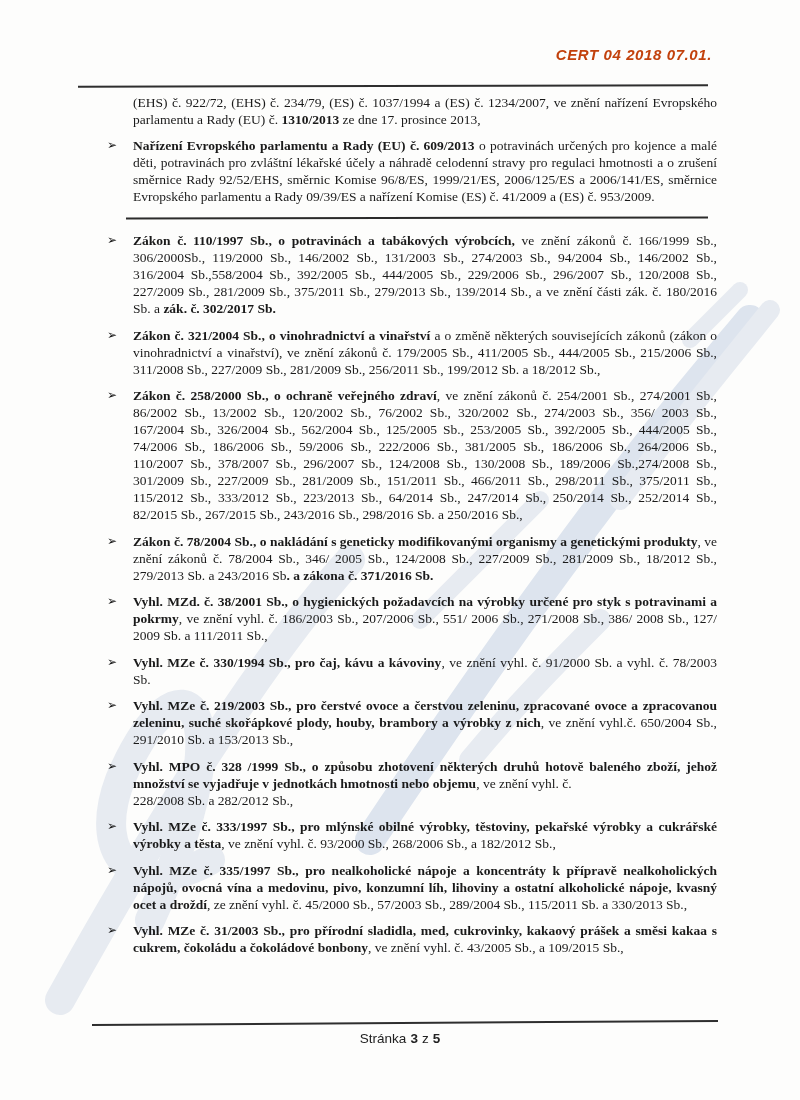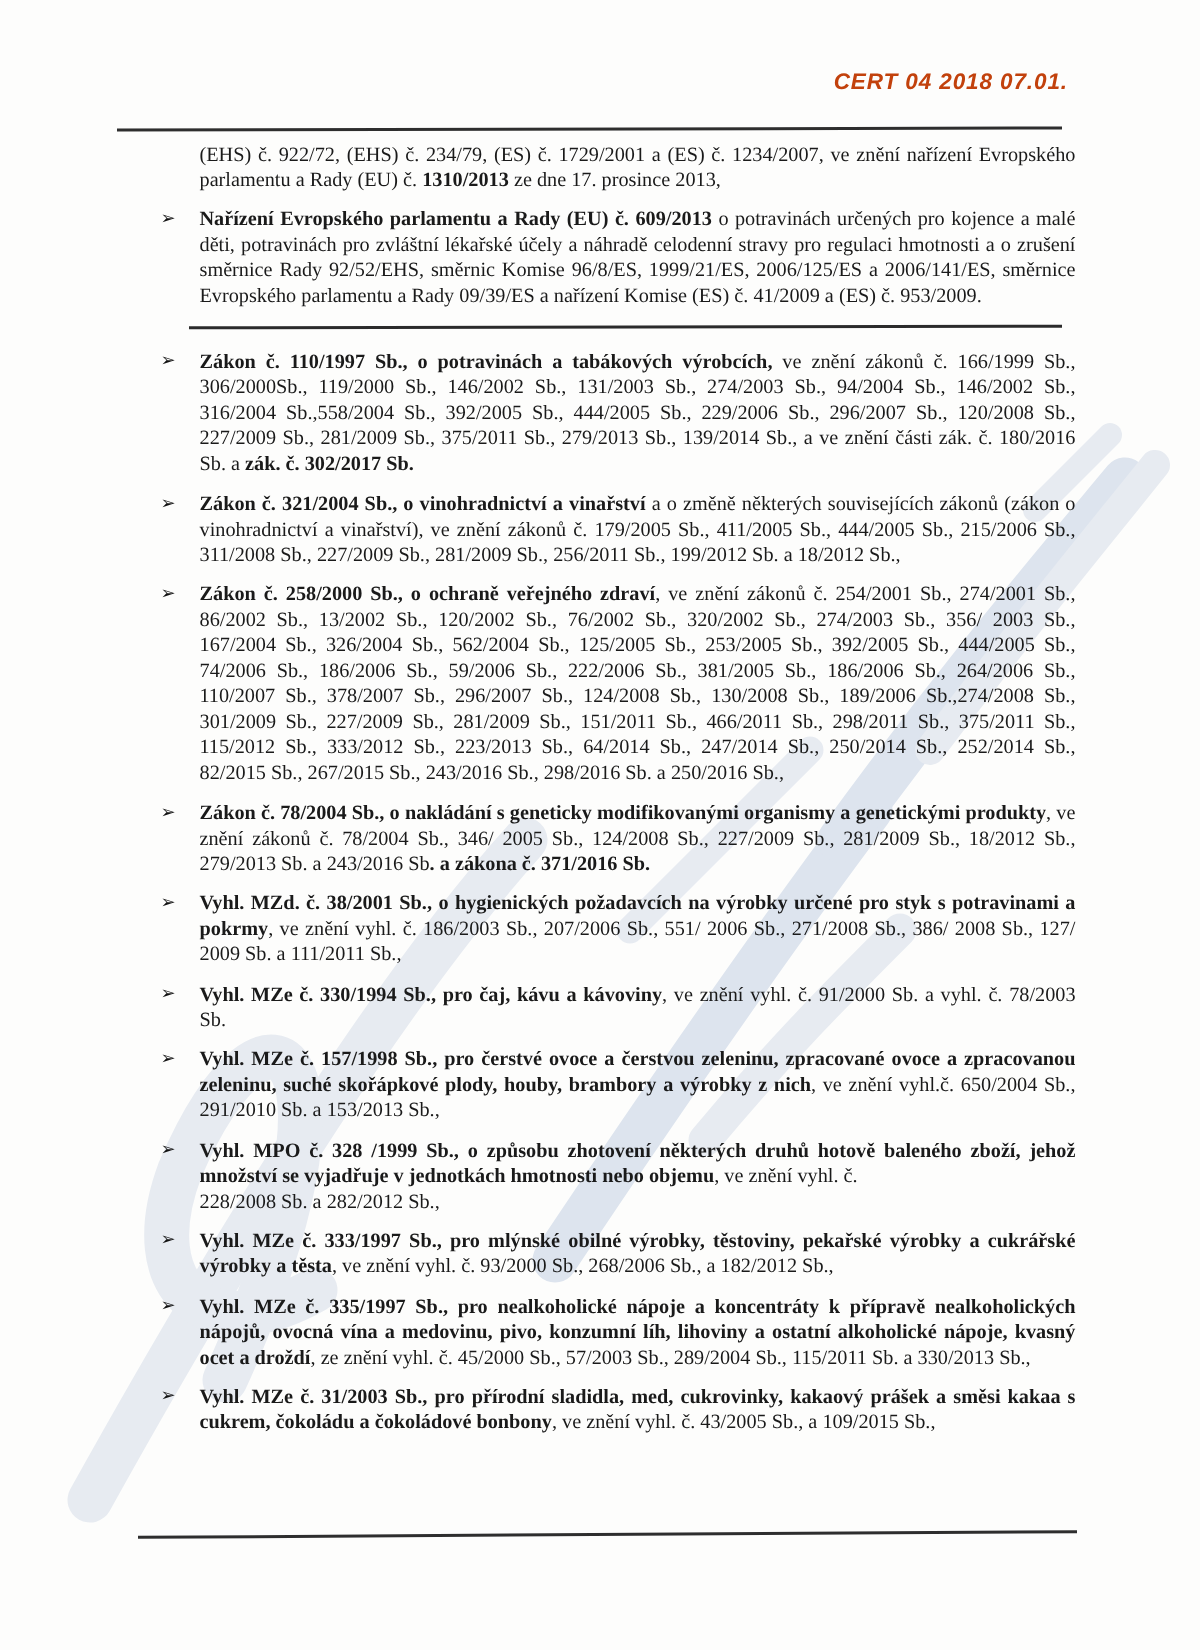--- a/index.html
+++ b/index.html
@@ -61,34 +61,37 @@
   </g>
 </svg>
 
 <div class="page">
 
   <div class="doc-code">CERT 04 2018 07.01.</div>
 
   <div class="rule top"></div>
 
   <div class="content">
-    <p class="para"><span class="txt"><span>(EHS) č. 922/72, (EHS) č. 234/79, (ES) č. 1729/2001 a (ES) č. 1234/2007, ve znění nařízení Evropského parlamentu a Rady (EU) č. </span><span class="b">1310/2013</span><span> ze dne 17. prosince 2013,</span></span></p>
+    <p class="para"><span class="txt"><span>(EHS) č. 922/72, (EHS) č. 234/79, (ES) č. 1037/1994 a (ES) č. 1234/2007, ve znění nařízení Evropského parlamentu a Rady (EU) č. </span><span class="b">1310/2013</span><span> ze dne 17. prosince 2013,</span></span></p>
     <div>
         <div class="item"><span class="bullet">➢</span><span class="txt"><span class="b">Nařízení Evropského parlamentu a Rady (EU) č. 609/2013</span><span> o potravinách určených pro kojence a malé děti, potravinách pro zvláštní lékařské účely a náhradě celodenní stravy pro regulaci hmotnosti a o zrušení směrnice Rady 92/52/EHS, směrnic Komise 96/8/ES, 1999/21/ES, 2006/125/ES a 2006/141/ES, směrnice Evropského parlamentu a Rady 09/39/ES a nařízení Komise (ES) č. 41/2009 a (ES) č. 953/2009.</span></span></div>
         <div class="divider"></div>
         <div class="item"><span class="bullet">➢</span><span class="txt"><span class="b">Zákon č. 110/1997 Sb., o potravinách a tabákových výrobcích,</span><span> ve znění zákonů č. 166/1999 Sb., 306/2000Sb., 119/2000 Sb., 146/2002 Sb., 131/2003 Sb., 274/2003 Sb., 94/2004 Sb., 146/2002 Sb., 316/2004 Sb.,558/2004 Sb., 392/2005 Sb., 444/2005 Sb., 229/2006 Sb., 296/2007 Sb., 120/2008 Sb., 227/2009 Sb., 281/2009 Sb., 375/2011 Sb., 279/2013 Sb., 139/2014 Sb., a ve znění části zák. č. 180/2016 Sb. a </span><span class="b">zák. č. 302/2017 Sb.</span></span></div>
         <div class="item"><span class="bullet">➢</span><span class="txt"><span class="b">Zákon č. 321/2004 Sb., o vinohradnictví a vinařství</span><span> a o změně některých souvisejících zákonů (zákon o vinohradnictví a vinařství), ve znění zákonů č. 179/2005 Sb., 411/2005 Sb., 444/2005 Sb., 215/2006 Sb., 311/2008 Sb., 227/2009 Sb., 281/2009 Sb., 256/2011 Sb., 199/2012 Sb. a 18/2012 Sb.,</span></span></div>
         <div class="item"><span class="bullet">➢</span><span class="txt"><span class="b">Zákon č. 258/2000 Sb., o ochraně veřejného zdraví</span><span>, ve znění zákonů č. 254/2001 Sb., 274/2001 Sb., 86/2002 Sb., 13/2002 Sb., 120/2002 Sb., 76/2002 Sb., 320/2002 Sb., 274/2003 Sb., 356/ 2003 Sb., 167/2004 Sb., 326/2004 Sb., 562/2004 Sb., 125/2005 Sb., 253/2005 Sb., 392/2005 Sb., 444/2005 Sb., 74/2006 Sb., 186/2006 Sb., 59/2006 Sb., 222/2006 Sb., 381/2005 Sb., 186/2006 Sb., 264/2006 Sb., 110/2007 Sb., 378/2007 Sb., 296/2007 Sb., 124/2008 Sb., 130/2008 Sb., 189/2006 Sb.,274/2008 Sb., 301/2009 Sb., 227/2009 Sb., 281/2009 Sb., 151/2011 Sb., 466/2011 Sb., 298/2011 Sb., 375/2011 Sb., 115/2012 Sb., 333/2012 Sb., 223/2013 Sb., 64/2014 Sb., 247/2014 Sb., 250/2014 Sb., 252/2014 Sb., 82/2015 Sb., 267/2015 Sb., 243/2016 Sb., 298/2016 Sb. a 250/2016 Sb.,</span></span></div>
         <div class="item"><span class="bullet">➢</span><span class="txt"><span class="b">Zákon č. 78/2004 Sb., o nakládání s geneticky modifikovanými organismy a genetickými produkty</span><span>, ve znění zákonů č. 78/2004 Sb., 346/ 2005 Sb., 124/2008 Sb., 227/2009 Sb., 281/2009 Sb., 18/2012 Sb., 279/2013 Sb. a 243/2016 Sb</span><span class="b">. a zákona č. 371/2016 Sb.</span></span></div>
         <div class="item"><span class="bullet">➢</span><span class="txt"><span class="b">Vyhl. MZd. č. 38/2001 Sb., o hygienických požadavcích na výrobky určené pro styk s potravinami a pokrmy</span><span>, ve znění vyhl. č. 186/2003 Sb., 207/2006 Sb., 551/ 2006 Sb., 271/2008 Sb., 386/ 2008 Sb., 127/ 2009 Sb. a 111/2011 Sb.,</span></span></div>
         <div class="item"><span class="bullet">➢</span><span class="txt"><span class="b">Vyhl. MZe č. 330/1994 Sb., pro čaj, kávu a kávoviny</span><span>, ve znění vyhl. č. 91/2000 Sb. a vyhl. č. 78/2003 Sb.</span></span></div>
-        <div class="item"><span class="bullet">➢</span><span class="txt"><span class="b">Vyhl. MZe č. 157/1998 Sb., pro čerstvé ovoce a čerstvou zeleninu, zpracované ovoce a zpracovanou zeleninu, suché skořápkové plody, houby, brambory a výrobky z nich</span><span>, ve znění vyhl.č. 650/2004 Sb., 291/2010 Sb. a 153/2013 Sb.,</span></span></div>
+        <div class="item"><span class="bullet">➢</span><span class="txt"><span class="b">Vyhl. MZe č. 219/2003 Sb., pro čerstvé ovoce a čerstvou zeleninu, zpracované ovoce a zpracovanou zeleninu, suché skořápkové plody, houby, brambory a výrobky z nich</span><span>, ve znění vyhl.č. 650/2004 Sb., 291/2010 Sb. a 153/2013 Sb.,</span></span></div>
         <div class="item"><span class="bullet">➢</span><span class="txt"><span class="b">Vyhl. MPO č. 328 /1999 Sb., o způsobu zhotovení některých druhů hotově baleného zboží, jehož množství se vyjadřuje v jednotkách hmotnosti nebo objemu</span><span>, ve znění vyhl. č.</span><br><span>228/2008 Sb. a 282/2012 Sb.,</span></span></div>
         <div class="item"><span class="bullet">➢</span><span class="txt"><span class="b">Vyhl. MZe č. 333/1997 Sb., pro mlýnské obilné výrobky, těstoviny, pekařské výrobky a cukrářské výrobky a těsta</span><span>, ve znění vyhl. č. 93/2000 Sb., 268/2006 Sb., a 182/2012 Sb.,</span></span></div>
         <div class="item"><span class="bullet">➢</span><span class="txt"><span class="b">Vyhl. MZe č. 335/1997 Sb., pro nealkoholické nápoje a koncentráty k přípravě nealkoholických nápojů, ovocná vína a medovinu, pivo, konzumní líh, lihoviny a ostatní alkoholické nápoje, kvasný ocet a droždí</span><span>, ze znění vyhl. č. 45/2000 Sb., 57/2003 Sb., 289/2004 Sb., 115/2011 Sb. a 330/2013 Sb.,</span></span></div>
         <div class="item"><span class="bullet">➢</span><span class="txt"><span class="b">Vyhl. MZe č. 31/2003 Sb., pro přírodní sladidla, med, cukrovinky, kakaový prášek a směsi kakaa s cukrem, čokoládu a čokoládové bonbony</span><span>, ve znění vyhl. č. 43/2005 Sb., a 109/2015 Sb.,</span></span></div>
       </div>
   </div>
 
   <div class="rule bottom"></div>
 
+  <div class="footer">
+    <span>Stránka</span><span class="b">3</span><span>z</span><span class="b">5</span>
+  </div>
 
 </div>
 
 </body></html>

